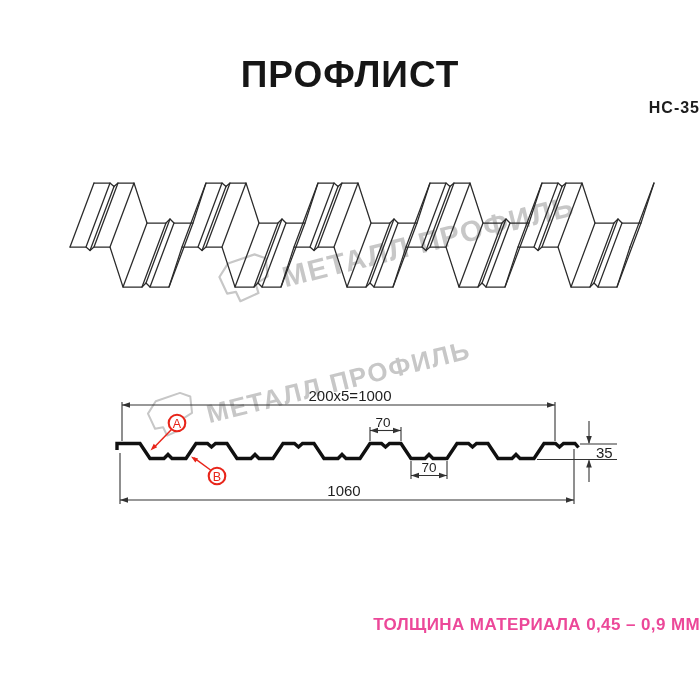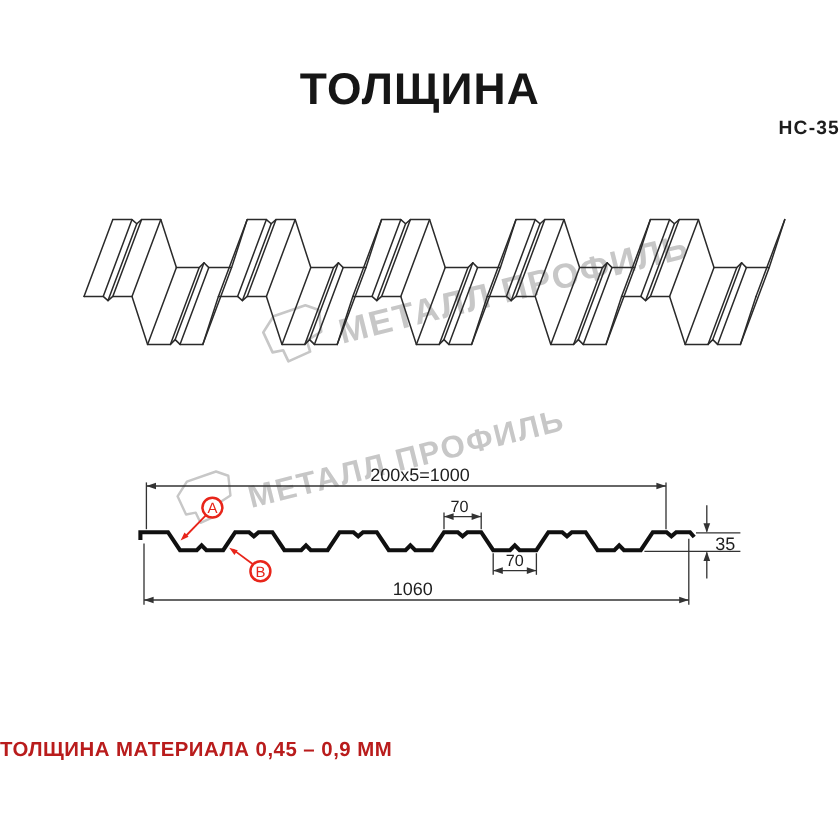--- a/index.html
+++ b/index.html
@@ -11,22 +11,22 @@
   .abs{position:absolute;}
   .title{
     top:54px;left:0;width:700px;text-align:center;
     font-size:37px;font-weight:900;letter-spacing:1px;color:var(--ink);
   }
   .subtitle{
     top:99px;left:0;width:700px;text-align:right;
     font-size:16px;font-weight:700;letter-spacing:1px;color:#1d1d1d;
   }
   .footer-note{
-    top:615px;left:0;width:700px;text-align:left;
-    font-size:17px;font-weight:600;letter-spacing:.4px;color:#b91c1c;
+    top:615px;left:0;width:700px;text-align:right;
+    font-size:17px;font-weight:600;letter-spacing:.4px;color:#ec4899;
   }
   .wm{
     display:flex;align-items:flex-end;gap:7px;
     transform-origin:0 60%;z-index:1;pointer-events:none;
   }
   .wm .wm-text{
     font-weight:700;color:var(--wm);letter-spacing:1.5px;white-space:nowrap;line-height:1;
   }
   #wm1{left:221px;top:262px;transform:rotate(-14deg);}
   #wm1 .wm-text{font-size:29px;}
@@ -42,21 +42,21 @@
   #section .dimtxt.small{font-size:13.5px;}
   #section .profile{fill:none;stroke:#101010;stroke-width:3.4;stroke-linejoin:miter;}
   #section .redln{stroke:var(--red);stroke-width:1.5;fill:none;}
   #section .redhead{fill:var(--red);stroke:none;}
   #section .redcirc{fill:#ffffff;stroke:var(--red);stroke-width:2.1;}
   #section .redtxt{fill:var(--red);font-size:12.5px;font-weight:400;}
 </style>
 </head>
 <body style="--red: #e8251a; --line: #333333; --ink: #161616; --wm: #c7c7c7;">
 
-<div class="abs title">ТОЛЩИНА</div>
+<div class="abs title">ПРОФЛИСТ</div>
 <div class="abs subtitle">НС-35</div>
 
 <div class="abs wm" id="wm1">
   <svg width="56" height="46" viewBox="0 0 56 46">
     <path d="M5,33 L1.5,15 L13,4 L41,1.5 L51,8 L48.5,26 L35,30.5 L35.5,40 L16,43.5 L14,33.5 Z"></path>
   </svg>
   <span class="wm-text">МЕТАЛЛ ПРОФИЛЬ</span>
 </div>
 
 <div class="abs wm" id="wm2">

